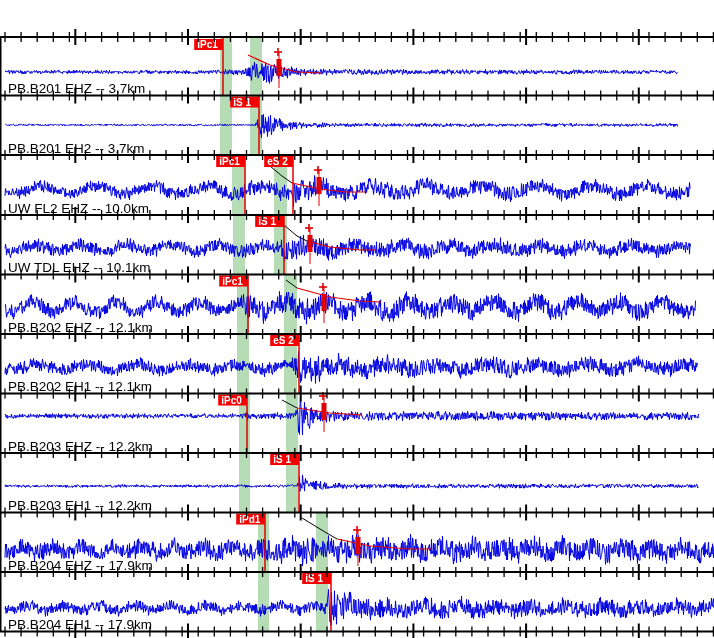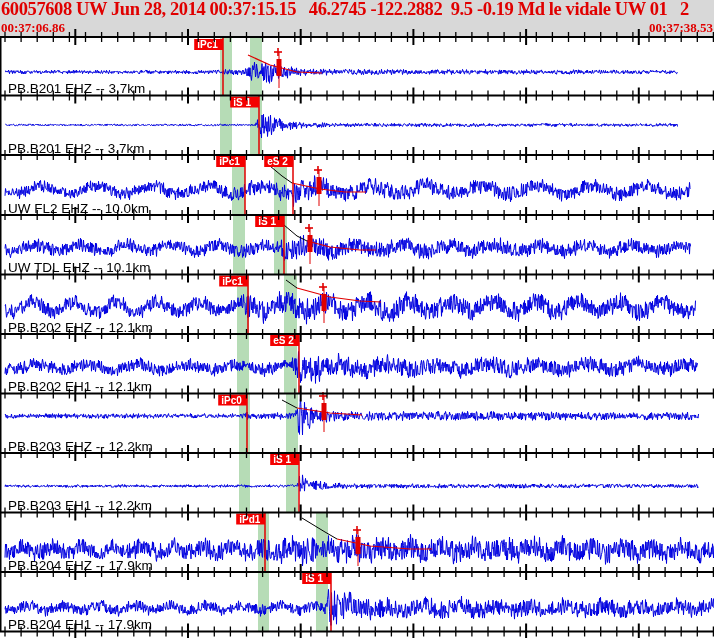--- a/index.html
+++ b/index.html
@@ -11,27 +11,20 @@
   .trow{position:absolute;left:0;top:20px;width:714px;height:16px;
         font-weight:bold;font-size:13px;color:#e00000;}
   .trow .tl{position:absolute;left:1px;top:0;}
   .trow .tr{position:absolute;right:1px;top:0;}
   #plot-svg{position:absolute;left:0;top:0;z-index:2;}
 </style>
 </head>
 <body>
 
 <div class="screen">
-  <div class="header">
-    <div class="title">60057608 UW Jun 28, 2014 00:37:15.15   46.2745 -122.2882  9.5 -0.19 Md le vidale UW 01   2</div>
-    <div class="trow">
-      <span class="tl">00:37:06.86</span>
-      <span class="tr">00:37:38.53</span>
-    </div>
-  </div>
   <svg id="plot-svg" width="714" height="638">
       <rect x="220" y="38" width="12" height="57.5" fill="#b6dcb6"></rect>
       <rect x="250" y="38" width="12" height="57.5" fill="#b6dcb6"></rect>
       <rect x="220" y="95.5" width="12" height="59.5" fill="#b6dcb6"></rect>
       <rect x="250" y="95.5" width="12" height="59.5" fill="#b6dcb6"></rect>
       <rect x="232" y="155" width="13" height="60" fill="#b6dcb6"></rect>
       <rect x="274" y="155" width="13" height="60" fill="#b6dcb6"></rect>
       <rect x="233" y="215" width="12" height="59.5" fill="#b6dcb6"></rect>
       <rect x="274" y="215" width="13" height="59.5" fill="#b6dcb6"></rect>
       <rect x="237" y="274.5" width="12" height="59.5" fill="#b6dcb6"></rect>

